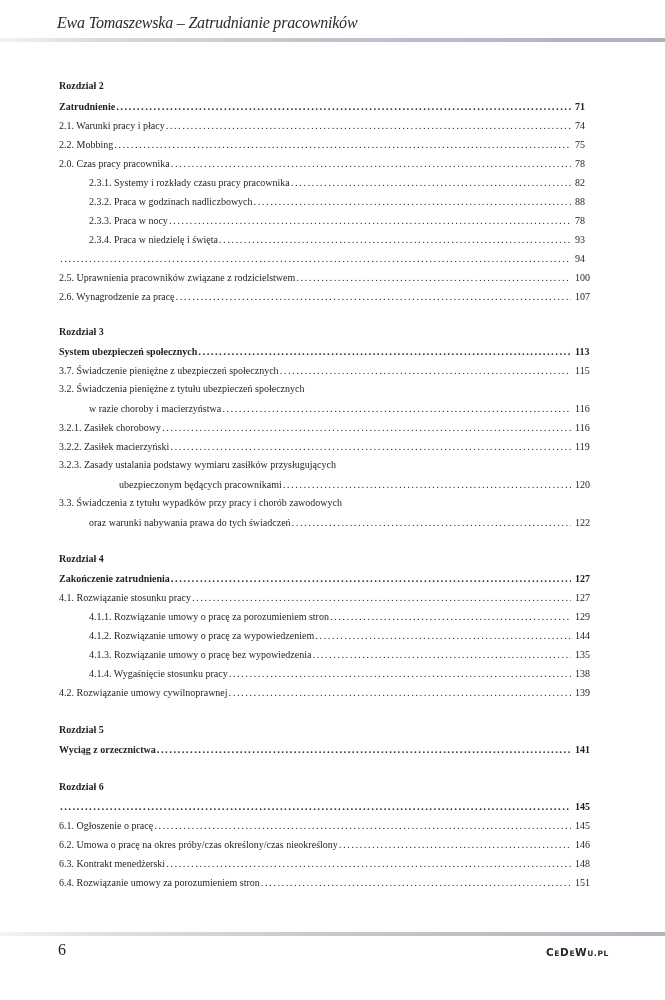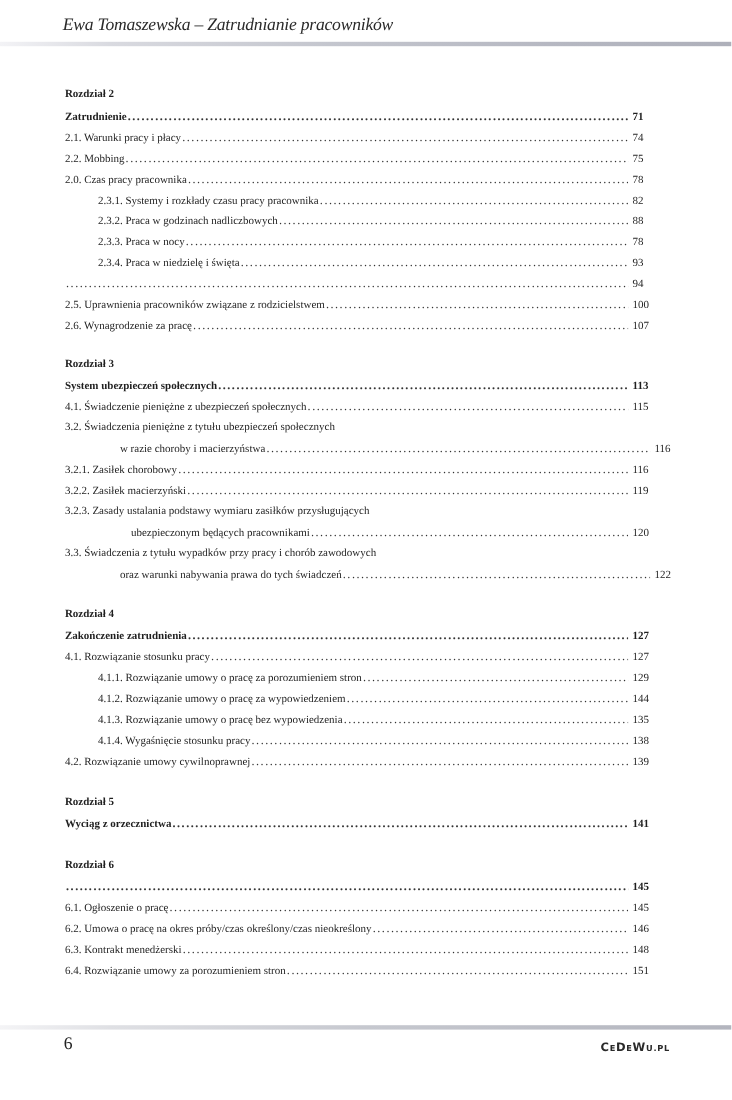--- a/index.html
+++ b/index.html
@@ -25,21 +25,21 @@
       flex:1 1 auto; overflow:hidden; margin:0 4px 0 1px; color:#333;
       letter-spacing:1.4px; font-size:11px;
     }
     .row .dots::before {
       content:"..................................................................................................................................................................................................................";
     }
     .row .page { flex:0 0 30px; text-align:left; }
     .row.bold { font-weight:bold; }
     .row.chap { font-weight:bold; }
     .row.indent1 { left:30px; width:516px; }
-    .row.cont { left:30px; width:516px;margin-left:20px; }
+    .row.cont { left:30px; width:516px; }
     .row.cont2 { left:60px; width:486px; }
     .footer-rule {
       position:absolute; left:0; right:0; top:932px; height:4px;
       background:linear-gradient(to right,#f4f4f6 0%,#dfe0e4 15%,#c6c8cf 50%,#b3b5be 100%);
     }
     .footer-page { position:absolute; left:58px; top:941px; font-size:16px; color:#222; }
     .footer-brand {
       position:absolute; left:546px; top:946px; font-family:"DejaVu Sans","Liberation Sans",sans-serif;
       font-size:10.5px; font-weight:bold; color:#2a2a2a; letter-spacing:0.6px;
     }
@@ -115,21 +115,21 @@
 
   <div class="row chap" style="top:322px">
       <span class="label">Rozdział 3</span>
     </div>
   <div class="row bold" style="top:341px">
       <span class="label">System ubezpieczeń społecznych</span>
       <span class="dots"></span>
       <span class="page">113</span>
     </div>
   <div class="row" style="top:360px">
-      <span class="label">4.1. Świadczenie pieniężne z ubezpieczeń społecznych</span>
+      <span class="label">3.7. Świadczenie pieniężne z ubezpieczeń społecznych</span>
       <span class="dots"></span>
       <span class="page">115</span>
     </div>
   <div class="row" style="top:379px">
       <span class="label">3.2. Świadczenia pieniężne z tytułu ubezpieczeń społecznych</span>
     </div>
   <div class="row cont" style="top:398px">
       <span class="label">w razie choroby i macierzyństwa</span>
       <span class="dots"></span>
       <span class="page">116</span>

